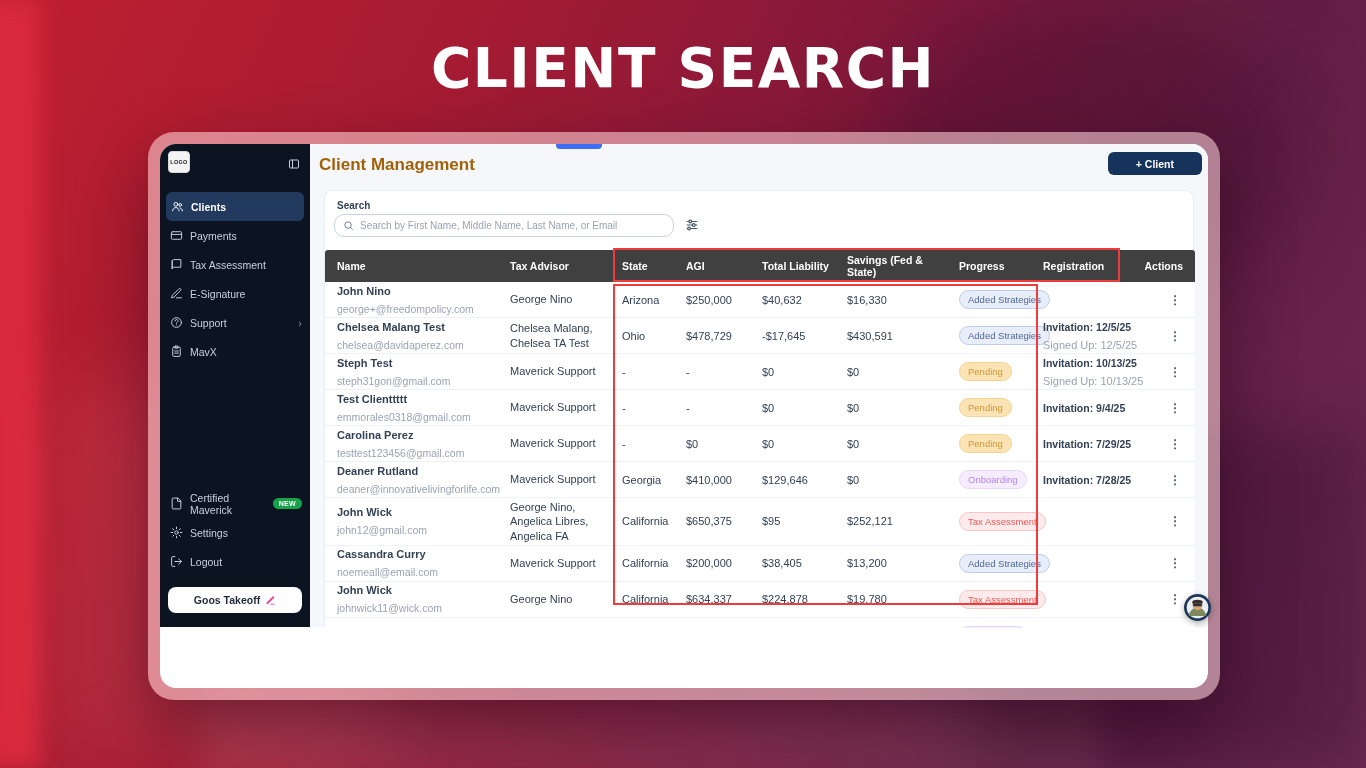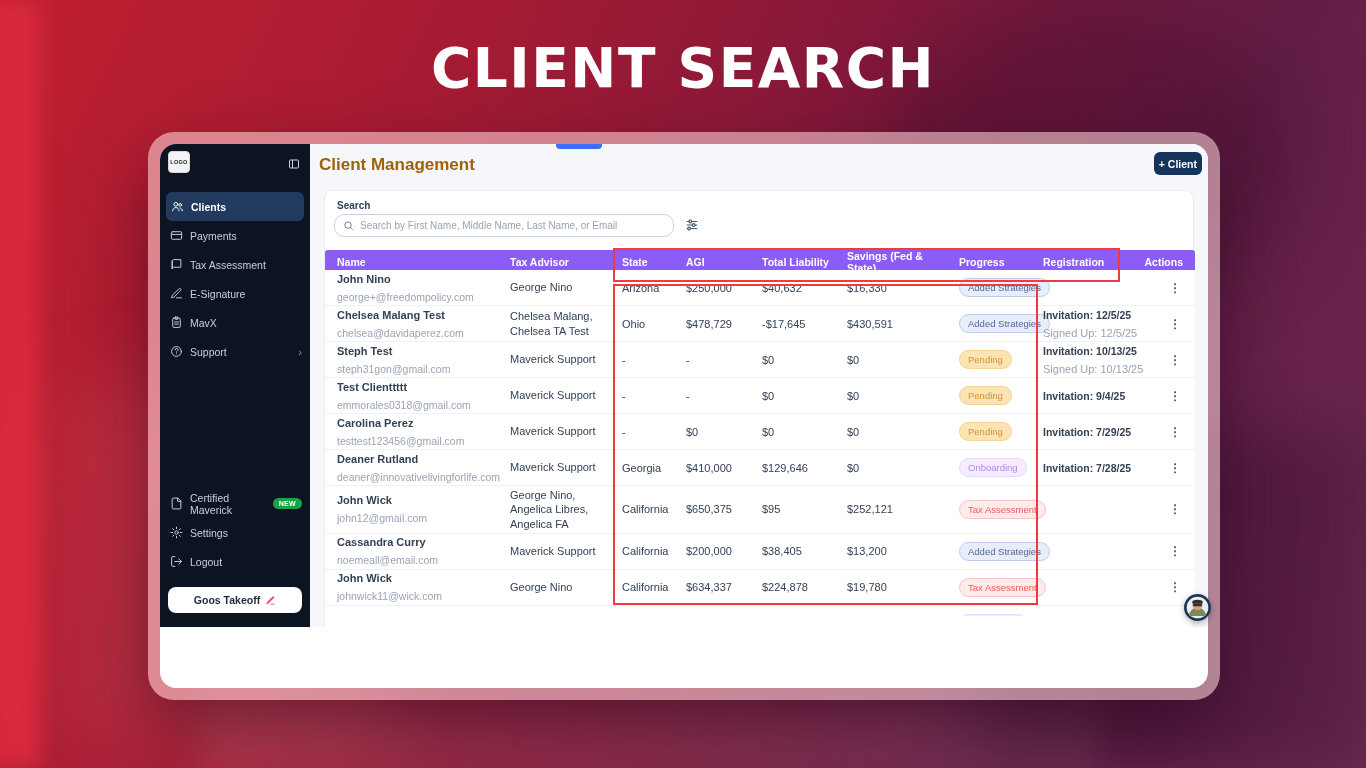--- a/index.html
+++ b/index.html
@@ -45,38 +45,38 @@
   .sb-cta { position:absolute; left:8px; top:443px; width:134px; height:26px; background:#fff;
             border:none; border-radius:8px; font-family:inherit; font-size:10.5px; font-weight:bold;
             color:#1e293b; display:flex; align-items:center; justify-content:center; gap:5px; cursor:pointer; }
   .sb-cta svg { width:11px; height:11px; }
 
   
   .main { position:absolute; left:150px; top:0; width:898px; height:483px; background:#f5f7fa; }
   .blue-frag { position:absolute; left:246px; top:0; width:46px; height:5px; background:#3d6ef7;
                border-radius:0 0 4px 4px; }
   .page-heading { position:absolute; left:9px; top:11px; font-size:17px; font-weight:bold; color:#a16207; }
-  .add-client { position:absolute; right:6px; top:8px; height:23px; padding:0 5px; background:#16335c;
+  .add-client { position:absolute; right:6px; top:8px; height:23px; padding:0 28px; background:#16335c;
                 color:#fff; border:none; border-radius:6px; font-family:inherit; font-size:10.5px;
                 font-weight:bold; cursor:pointer; }
   .card { position:absolute; left:14px; top:46px; width:870px; height:437px; background:#fff;
           border:1px solid #e9edf3; border-bottom:none; border-radius:8px 8px 0 0; }
   .search-label { position:absolute; left:12px; top:9px; font-size:10px; font-weight:bold; color:#334155; }
   .search-box { position:absolute; left:9px; top:23px; width:340px; height:23px; border:1px solid #c9d2de;
                 border-radius:10px; background:#fff; display:flex; align-items:center; padding:0 8px; gap:6px; }
   .search-box svg { width:11px; height:11px; color:#64748b; flex:none; }
   .search-box input { border:none; outline:none; flex:1; font-family:inherit; font-size:10px; color:#334155; }
   .search-box input::placeholder { color:#9aa4b2; }
   .sliders { position:absolute; left:360px; top:27px; width:14px; height:14px; color:#475569; cursor:pointer; }
   .sliders svg { width:14px; height:14px; }
 
   
   .table { position:absolute; left:0; top:59px; width:870px; height:378px; overflow:hidden; }
   .trow { display:grid; grid-template-columns:173px 112px 64px 76px 85px 112px 84px 110px 54px; }
-  .thead { background:#8b5cf6; border-radius:3px 3px 0 0; height:20px; }
+  .thead { background:#404040; border-radius:3px 3px 0 0; height:32px; }
   .thead .cell { color:#fff; font-size:10.5px; font-weight:bold; display:flex; align-items:center;
                  padding:0 6px 0 12px; }
   .thead .cell.c-actions { justify-content:flex-end; padding-right:12px; }
   .tbody { height:346px; overflow:hidden; background:#fff; }
   .brow { border-bottom:1px solid #eef1f5; min-height:36px; }
   .cell { font-size:11px; color:#334155; display:flex; align-items:center; padding:2px 6px 2px 12px; }
   .cell.stack { flex-direction:column; align-items:flex-start; justify-content:center; gap:6px; }
   .client-name { font-size:11px; color:#334155; font-weight:bold; white-space:nowrap; }
   .client-email { font-size:10.5px; color:#9aa3b5; white-space:nowrap; }
   .advisor { font-size:11px; color:#334155; line-height:1.3; }
@@ -152,35 +152,35 @@
           </div>
           <div class="sb-item">
             <svg viewBox="0 0 24 24" fill="none" stroke="currentColor" stroke-width="1.8" stroke-linecap="round" stroke-linejoin="round">
               <path d="M12 20h9"></path>
               <path d="M16.5 3.5a2.1 2.1 0 0 1 3 3L7 19l-4 1 1-4z"></path>
             </svg>
             <span>E-Signature</span>
           </div>
           <div class="sb-item">
             <svg viewBox="0 0 24 24" fill="none" stroke="currentColor" stroke-width="1.8" stroke-linecap="round" stroke-linejoin="round">
+              <circle cx="12" cy="12" r="9"></circle>
+              <path d="M9.3 9a2.7 2.7 0 1 1 4 2.4c-.9.5-1.3 1-1.3 1.9"></path>
+              <line x1="12" y1="16.5" x2="12" y2="16.6"></line>
+            </svg>
+            <span>Support</span>
+            <span class="sb-chevron">›</span>
+          </div>
+          <div class="sb-item">
+            <svg viewBox="0 0 24 24" fill="none" stroke="currentColor" stroke-width="1.8" stroke-linecap="round" stroke-linejoin="round">
               <rect x="5" y="4" width="14" height="17" rx="2"></rect>
               <rect x="9" y="2" width="6" height="4" rx="1"></rect>
               <line x1="8.5" y1="11" x2="15.5" y2="11"></line>
               <line x1="8.5" y1="15" x2="15.5" y2="15"></line>
             </svg>
             <span>MavX</span>
-          </div>
-          <div class="sb-item">
-            <svg viewBox="0 0 24 24" fill="none" stroke="currentColor" stroke-width="1.8" stroke-linecap="round" stroke-linejoin="round">
-              <circle cx="12" cy="12" r="9"></circle>
-              <path d="M9.3 9a2.7 2.7 0 1 1 4 2.4c-.9.5-1.3 1-1.3 1.9"></path>
-              <line x1="12" y1="16.5" x2="12" y2="16.6"></line>
-            </svg>
-            <span>Support</span>
-            <span class="sb-chevron">›</span>
           </div>
         </nav>
       <div class="sb-footer" id="sb-footer">
           <div class="sb-item">
             <svg viewBox="0 0 24 24" fill="none" stroke="currentColor" stroke-width="1.8" stroke-linecap="round" stroke-linejoin="round">
               <path d="M14 2H6a2 2 0 0 0-2 2v16a2 2 0 0 0 2 2h12a2 2 0 0 0 2-2V8z"></path>
               <path d="M14 2v6h6"></path>
             </svg>
             <span>Certified Maverick</span>
             <span class="sb-badge">NEW</span>

